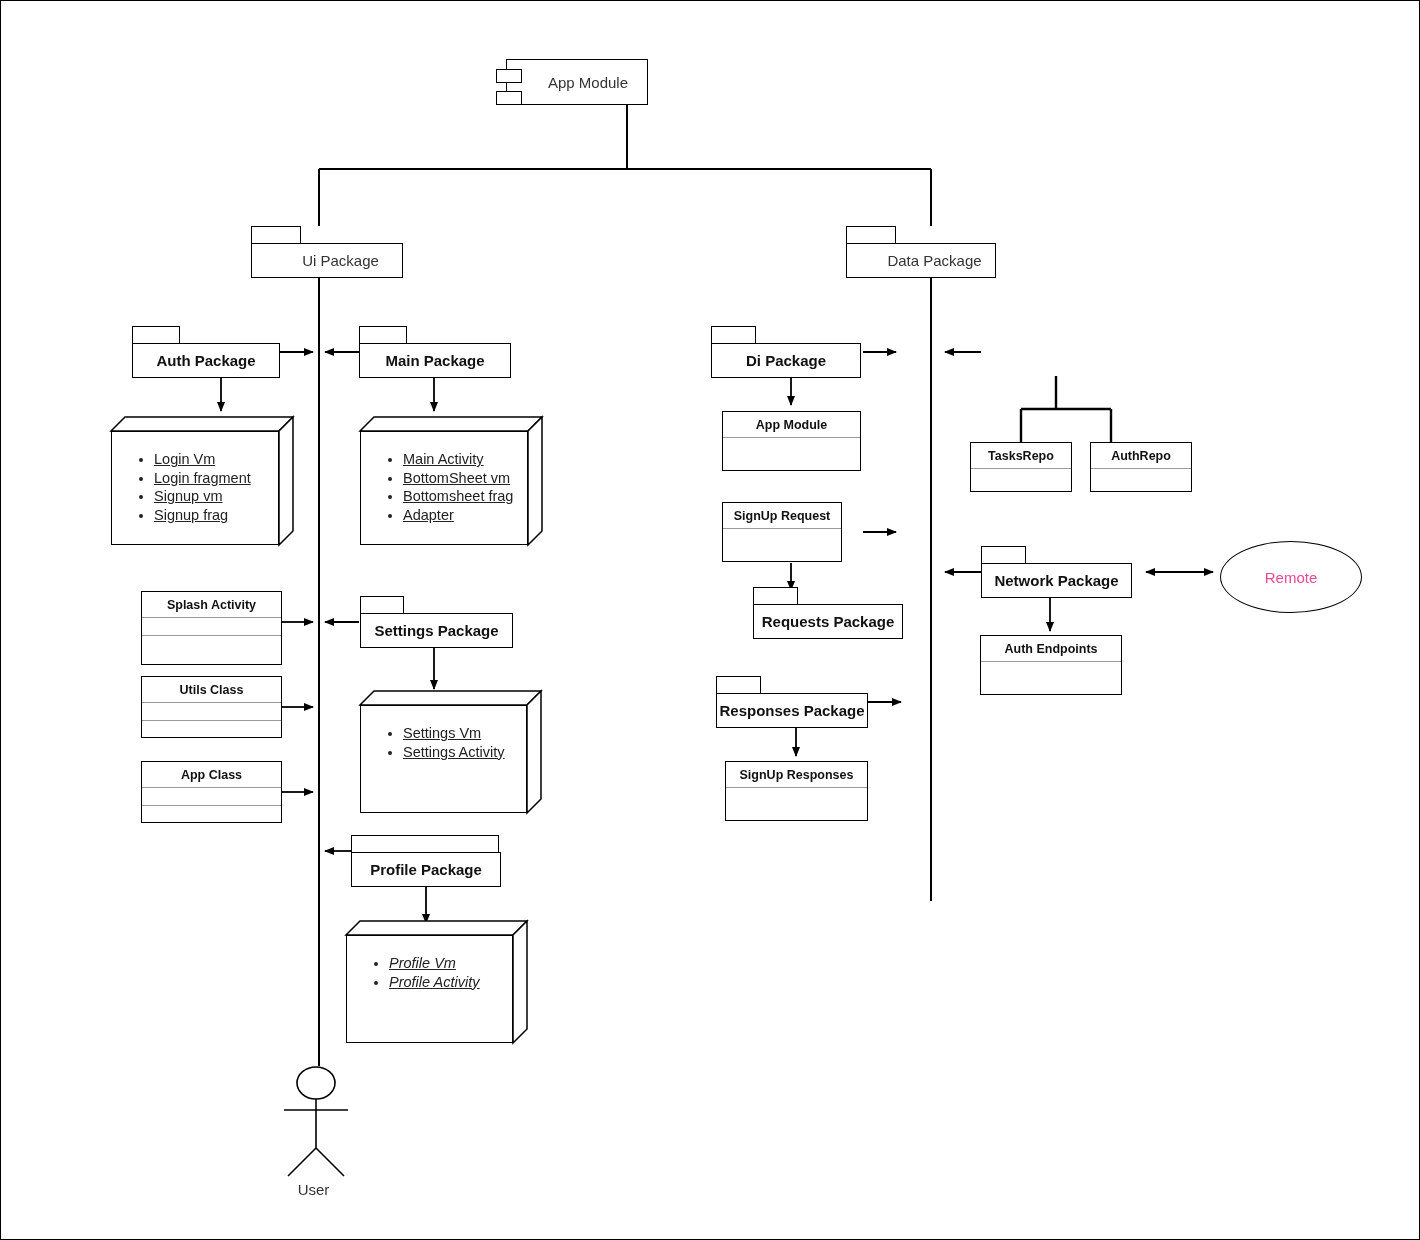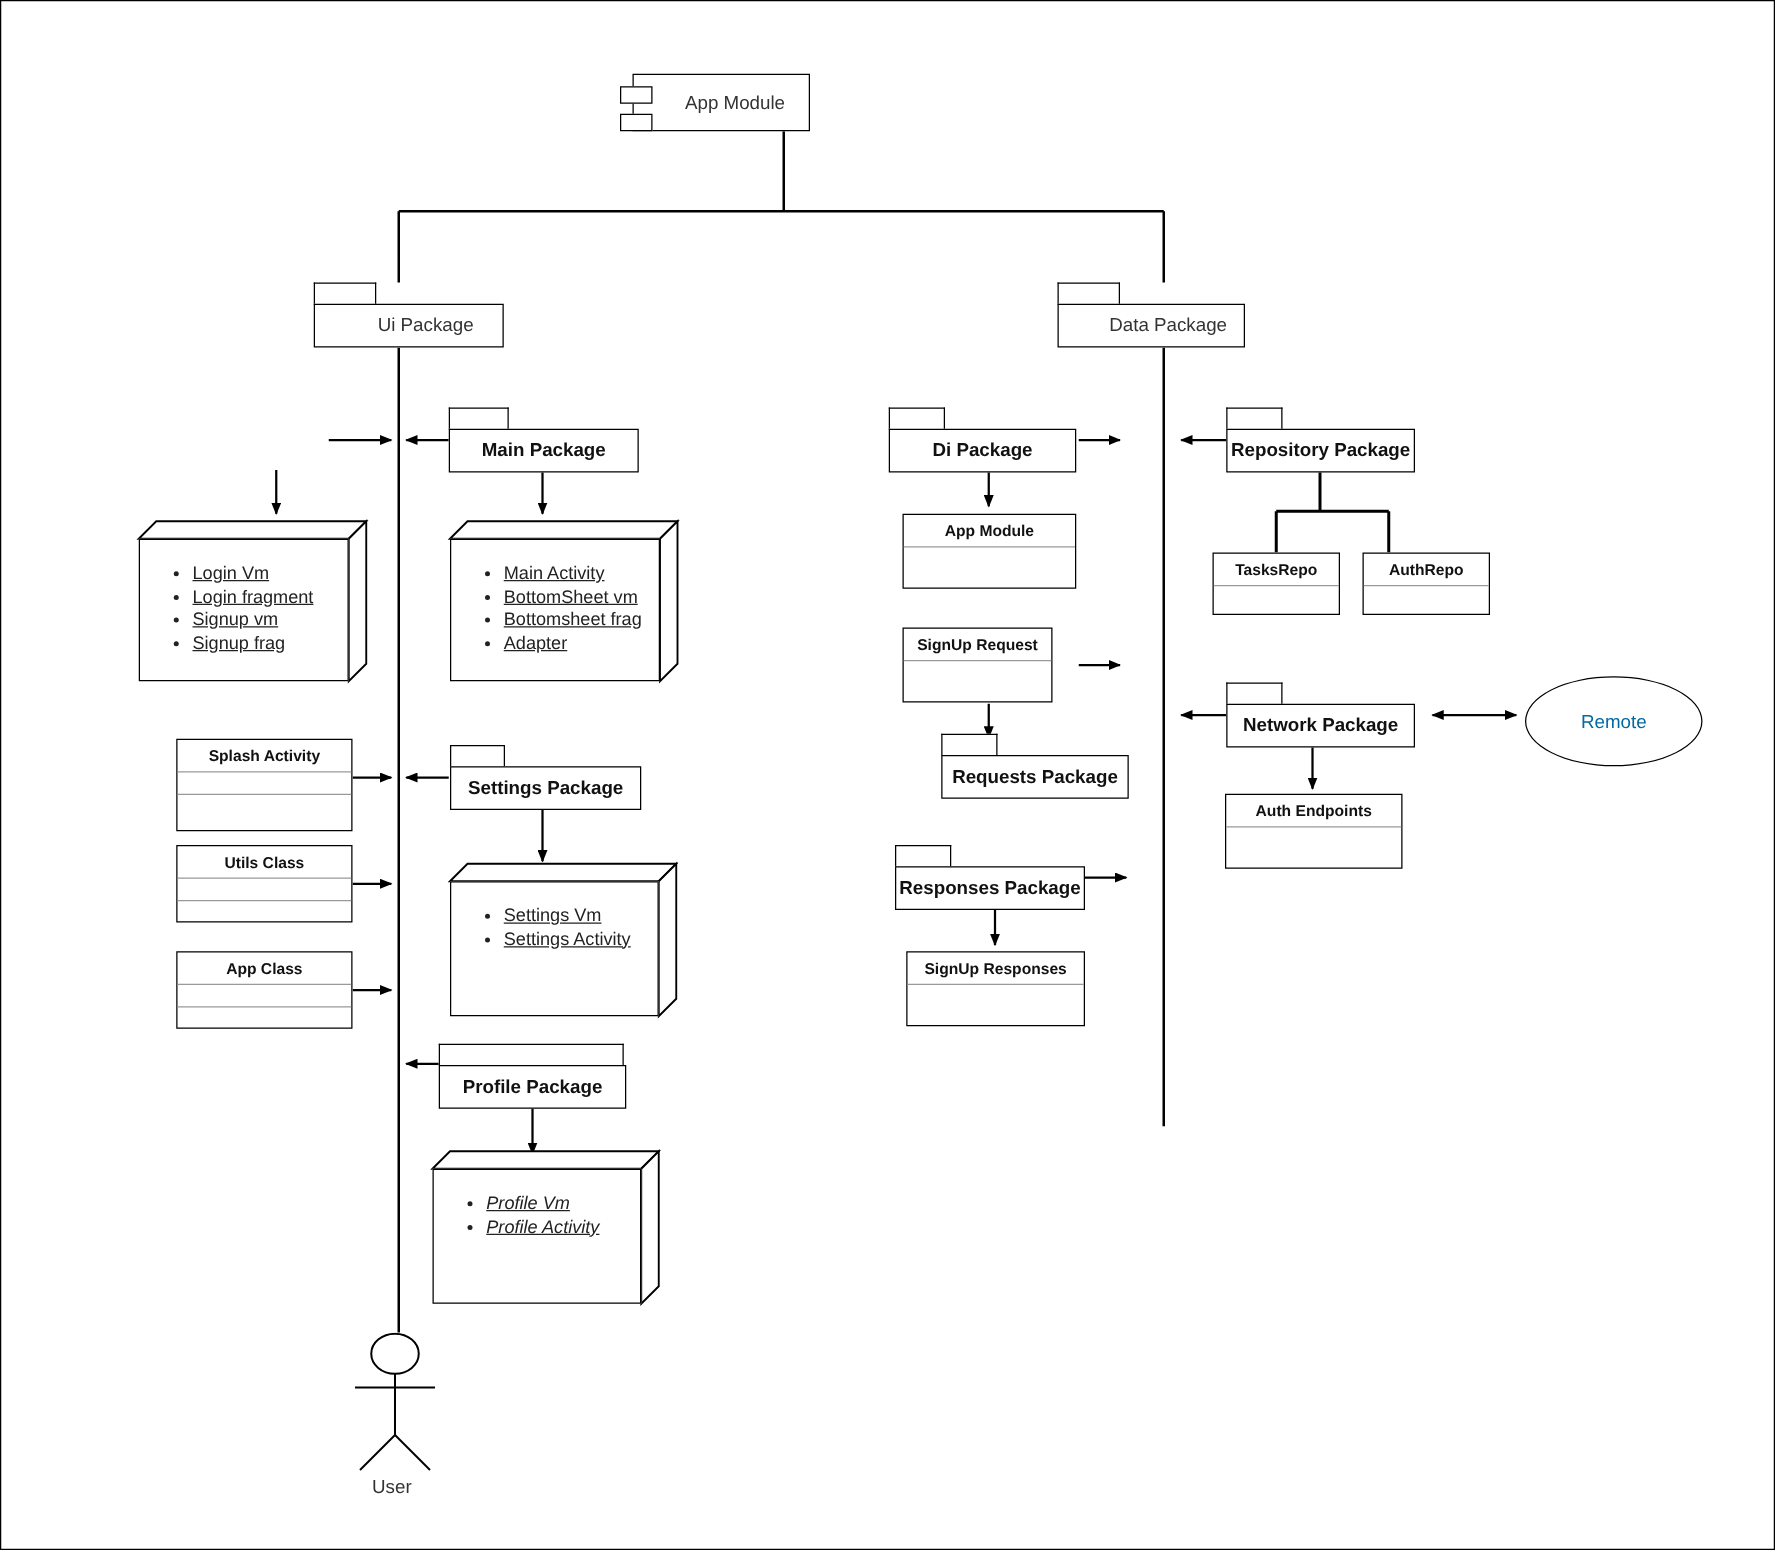--- a/index.html
+++ b/index.html
@@ -161,21 +161,21 @@
   
   .ellipse-node {
     position: absolute;
     border: 1.5px solid #000;
     border-radius: 50%;
     background: #fff;
     display: flex;
     align-items: center;
     justify-content: center;
     font-size: 15px;
-    color: #0369a1;
+    color: #ec4899;
     box-sizing: border-box;
   }
 
   
   .actor {
     position: absolute;
   }
   .actor .actor-label {
     position: absolute;
     left: 0;
@@ -268,20 +268,24 @@
   <div class="pkg plain" style="left:250px; top:225px; width:152px; height:52px;">
     <div class="pkg-tab" style="width:50px;"></div>
     <div class="pkg-body">Ui Package</div>
   </div>
 
   <div class="pkg plain" style="left:845px; top:225px; width:150px; height:52px;">
     <div class="pkg-tab" style="width:50px;"></div>
     <div class="pkg-body">Data Package</div>
   </div>
 
+  <div class="pkg" style="left:131px; top:325px; width:148px; height:52px;">
+    <div class="pkg-tab" style="width:48px;"></div>
+    <div class="pkg-body">Auth Package</div>
+  </div>
 
   <div class="box3d" style="left:110px; top:416px; width:182px; height:128px;">
     <svg class="depth" viewBox="0 0 182 128" preserveAspectRatio="none">
       <polygon points="0,14 14,0 182,0 168,14" fill="#fff" stroke="#000" stroke-width="1.5"></polygon>
       <polygon points="168,14 182,0 182,114 168,128" fill="#fff" stroke="#000" stroke-width="1.5"></polygon>
     </svg>
     <div class="face">
       <ul>
         <li><span>Login Vm</span></li>
         <li><span>Login fragment</span></li>
@@ -391,24 +395,20 @@
     <div class="pkg-tab" style="width:45px;"></div>
     <div class="pkg-body">Responses Package</div>
   </div>
 
   <div class="clsbox two-cell" style="left:724px; top:760px; width:143px; height:60px;">
     <div class="cls-name">SignUp Responses</div>
 
     <div class="cls-ops"></div>
   </div>
 
-  <div class="pkg" style="left:980px; top:325px; width:151px; height:52px;">
-    <div class="pkg-tab" style="width:45px;"></div>
-    <div class="pkg-body">Repository Package</div>
-  </div>
 
   <div class="clsbox two-cell" style="left:969px; top:441px; width:102px; height:50px;">
     <div class="cls-name">TasksRepo</div>
 
     <div class="cls-ops"></div>
   </div>
 
   <div class="clsbox two-cell" style="left:1089px; top:441px; width:102px; height:50px;">
     <div class="cls-name">AuthRepo</div>
 

